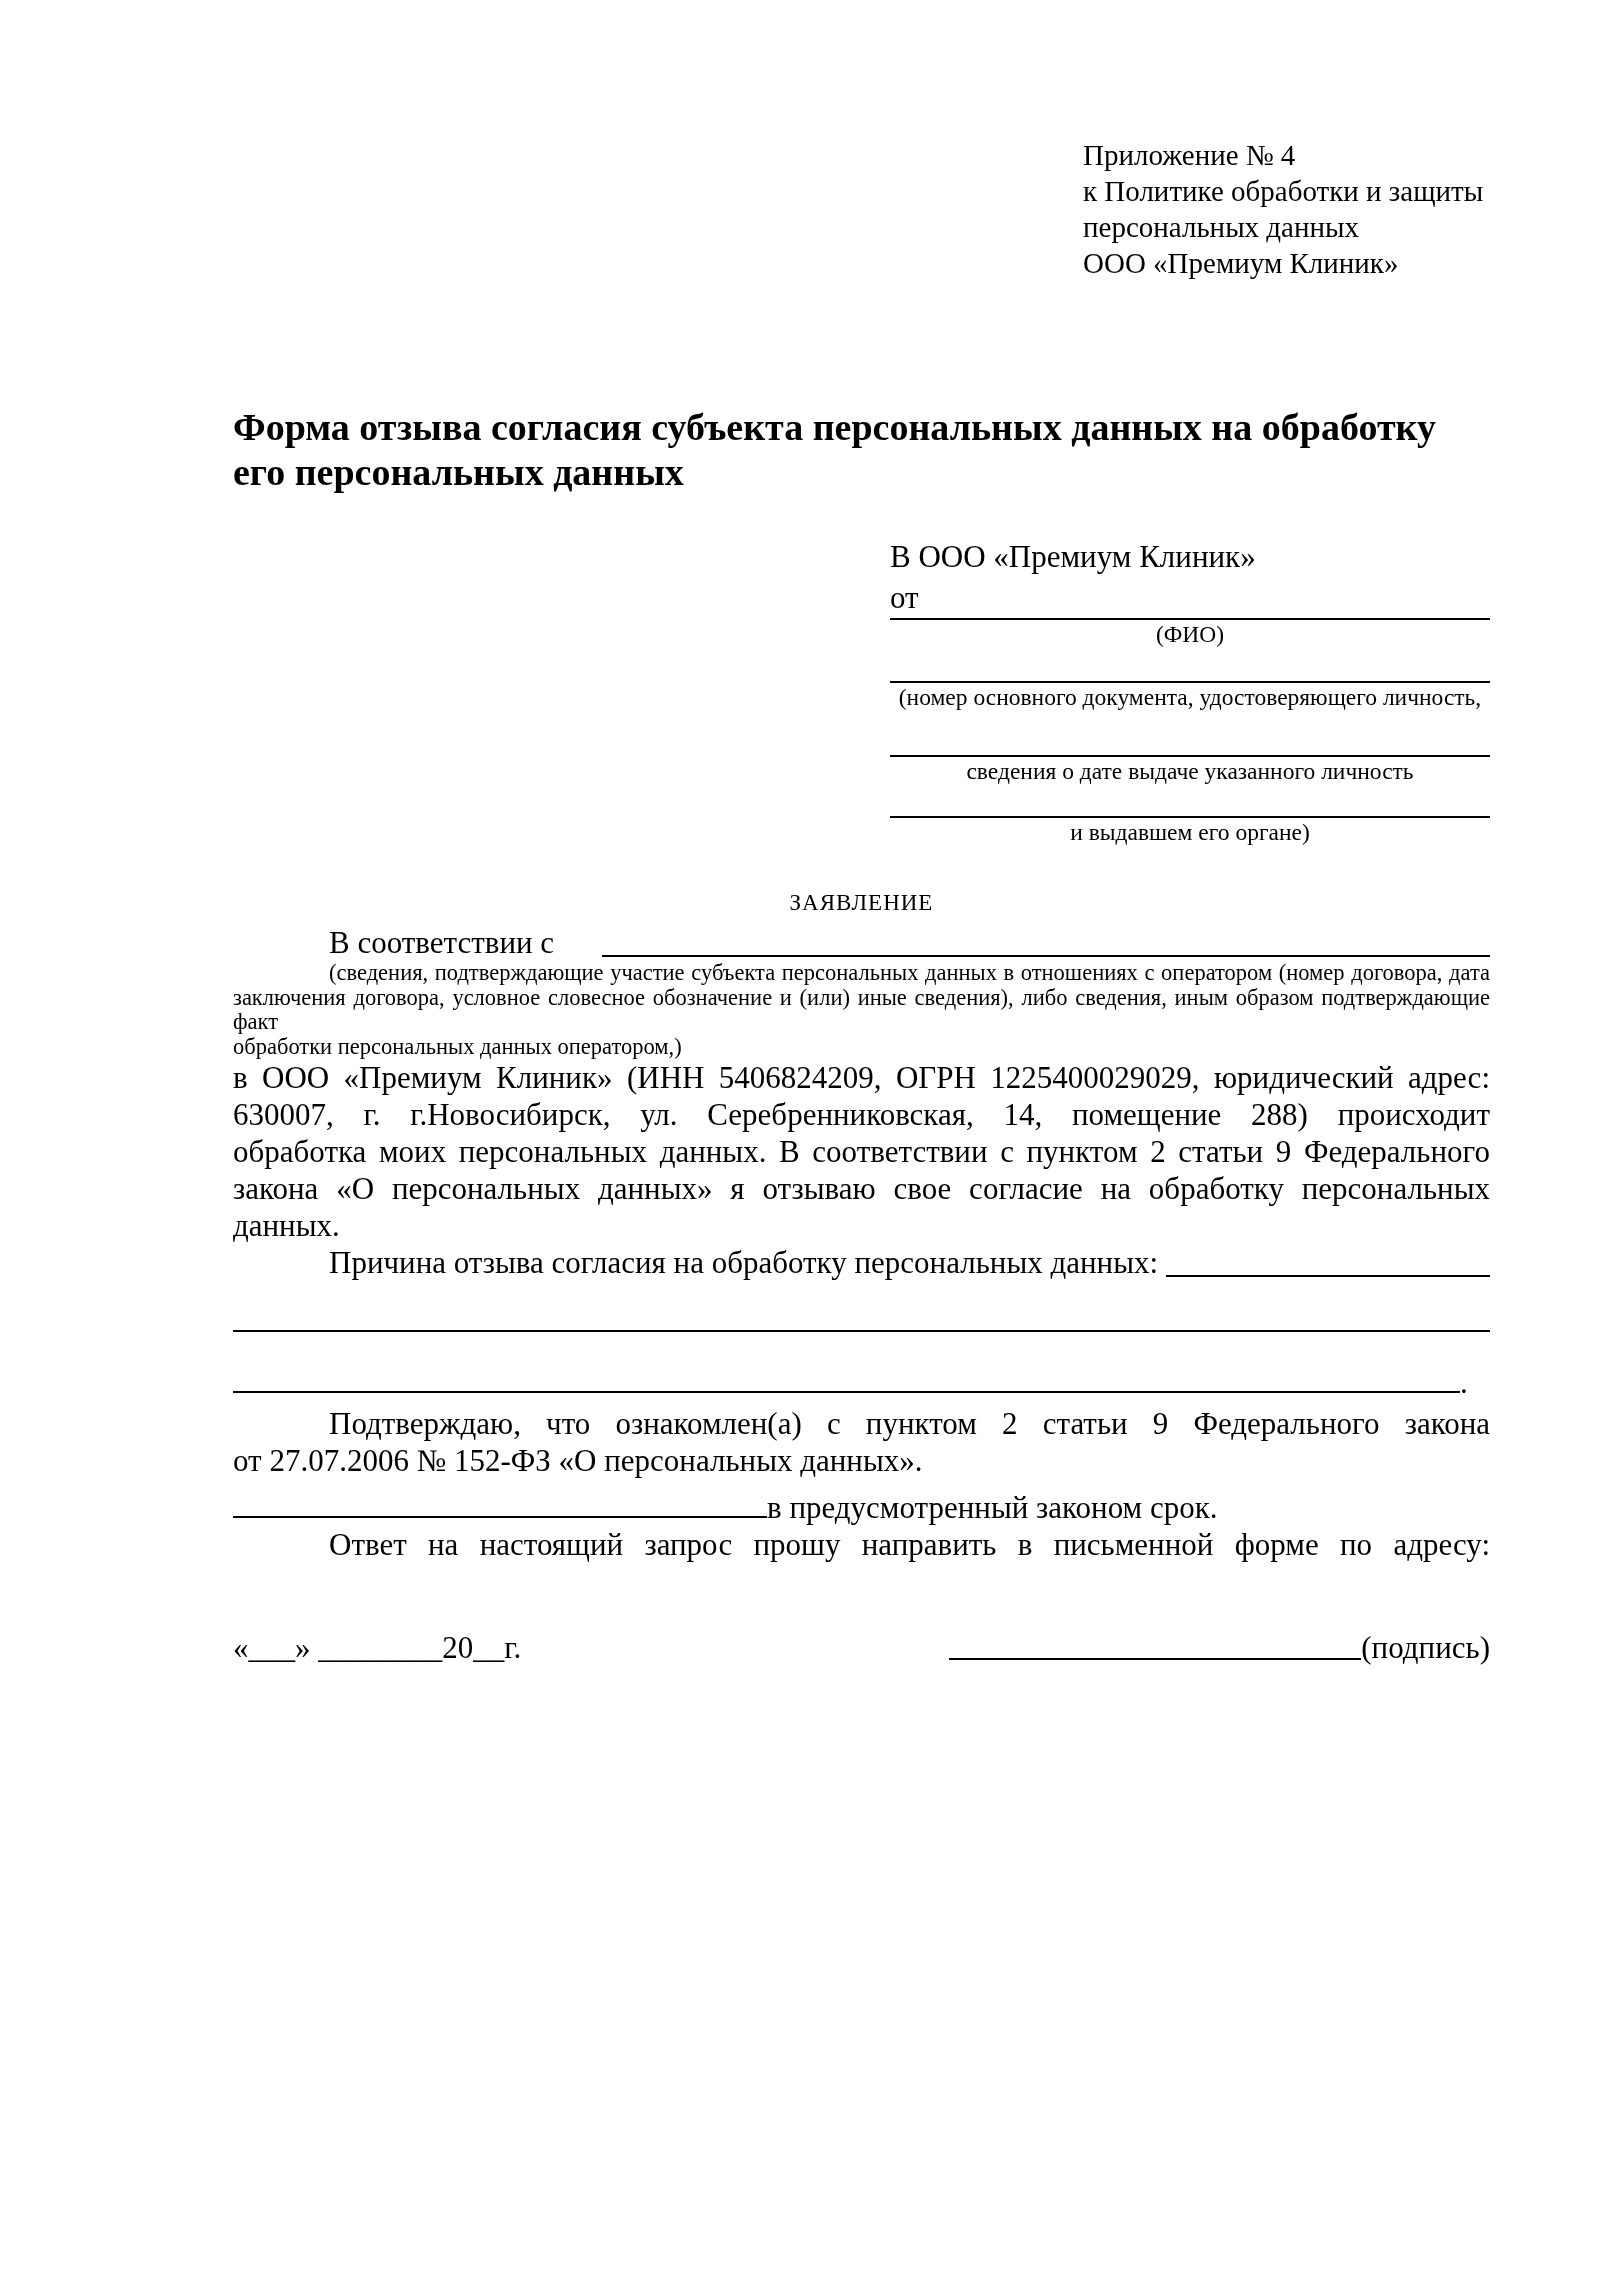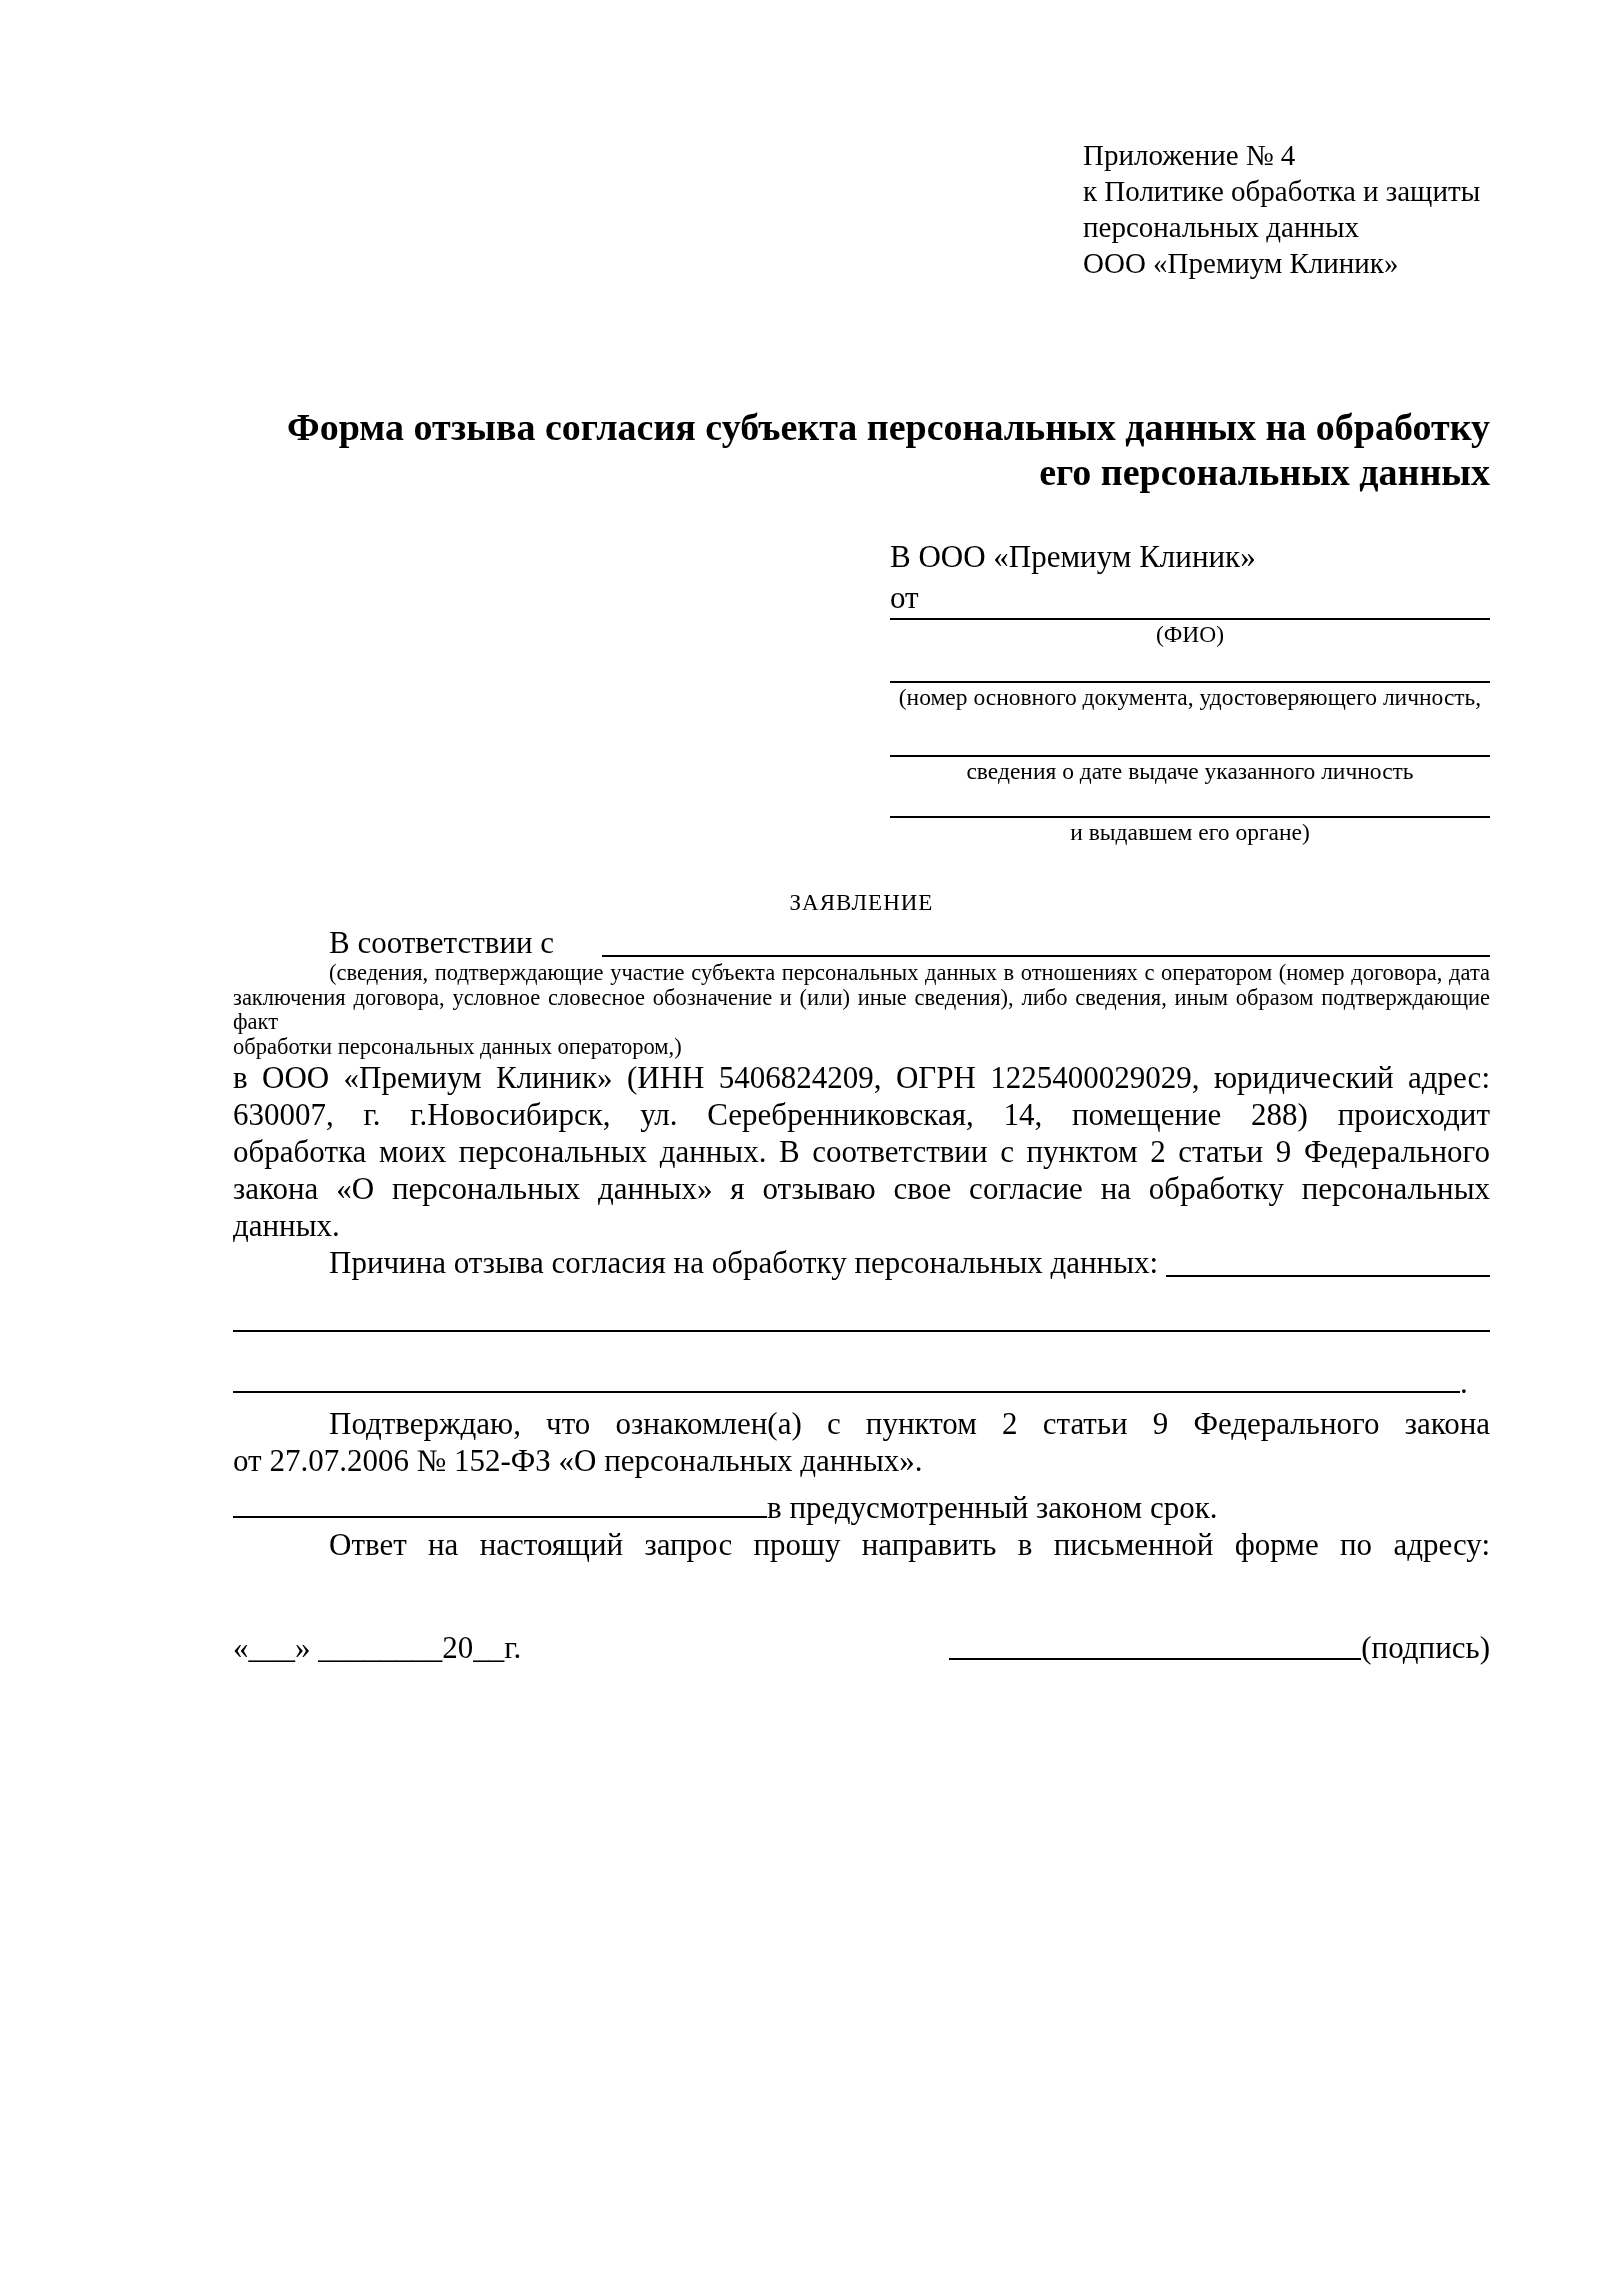--- a/index.html
+++ b/index.html
@@ -22,21 +22,21 @@
     line-height: 36px;
     white-space: nowrap;
   }
 
   
   .doc-title {
     margin-top: 124px;
     font-size: 38px;
     line-height: 45px;
     font-weight: bold;
-    text-align: right;
+    text-align: left;
   }
 
   
   .addr { margin-top: 41px; margin-left: 657px; width: 600px; }
   .addr-org, .addr-from { font-size: 31px; line-height: 41px; }
   .rule { border-bottom: 2.9px solid #000; height: 0; }
   .cap {
     font-size: 23.5px;
     line-height: 29px;
     text-align: center;
@@ -100,21 +100,21 @@
     margin-bottom: 6.9px;
   }
 </style>
 </head>
 <body>
 
 <div class="page">
 
   <div class="appendix">
     <div>Приложение № 4</div>
-    <div>к Политике обработка и защиты</div>
+    <div>к Политике обработки и защиты</div>
     <div>персональных данных</div>
     <div>ООО «Премиум Клиник»</div>
   </div>
 
   <div class="doc-title">
     <div>Форма отзыва согласия субъекта персональных данных на обработку</div>
     <div>его персональных данных</div>
   </div>
 
   <div class="addr">

